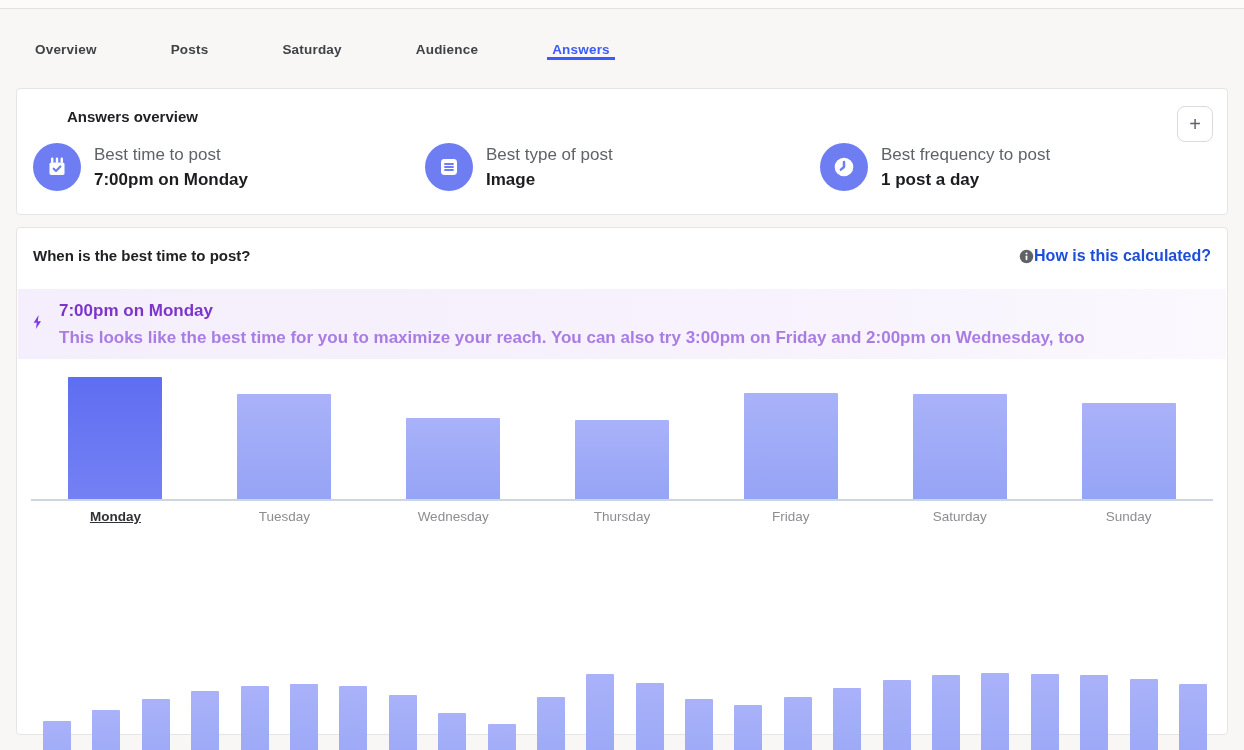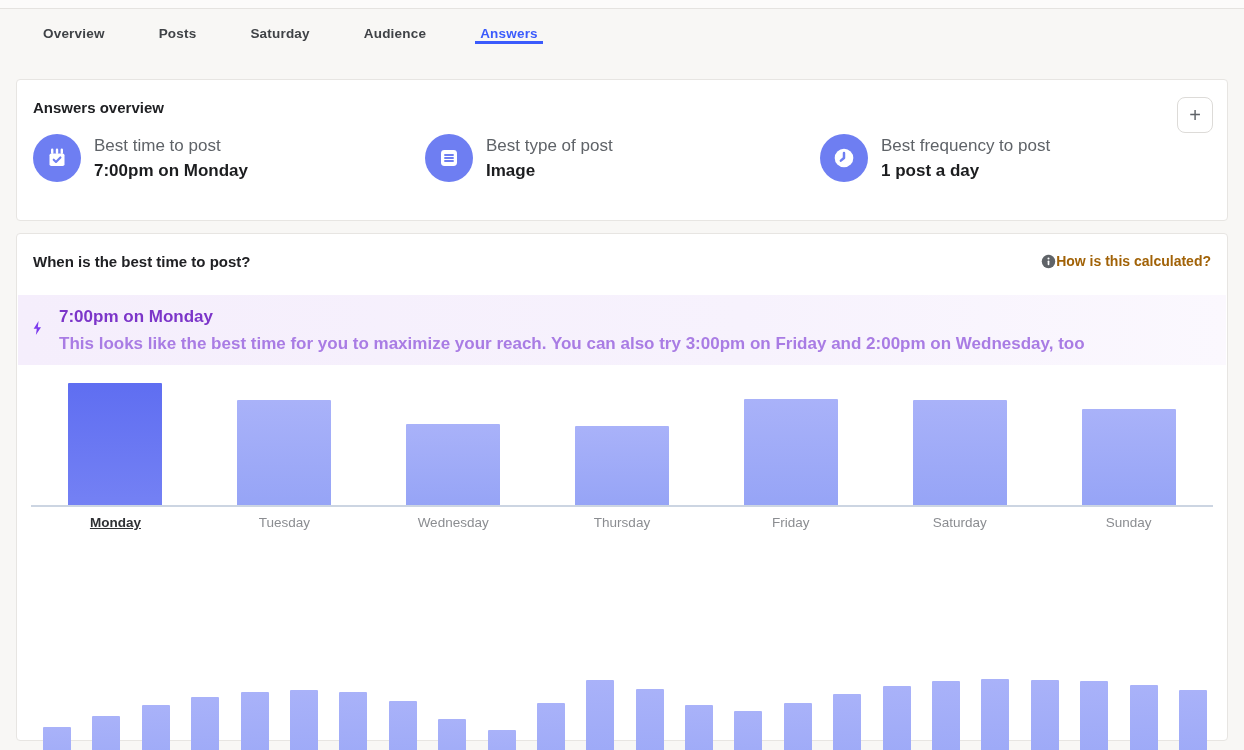--- a/index.html
+++ b/index.html
@@ -6,35 +6,35 @@
   html, body { width: 1244px; height: 750px; }
   body {
     font-family: "Liberation Sans", sans-serif;
     background: #f8f7f5;
     color: #202124;
     overflow: hidden;
   }
   .top-strip { height: 9px; background: #fcfbfa; border-bottom: 1px solid #e5e3e0; }
 
   
-  .tab-bar { display: flex; gap: 44px; padding-left: 38px; height: 51px; align-items: center; }
+  .tab-bar { display: flex; gap: 64px; padding-left: 30px; height: 51px; align-items: flex-end; }
   .tab {
     display: flex; align-items: center;
     font-size: 13.5px; font-weight: 700; color: #3f4246;
     padding: 0 5px; border-bottom: 3px solid transparent;
     cursor: pointer; letter-spacing: .2px;
   }
   .tab.active { color: #3b5bfc; border-bottom-color: #3b5bfc; }
 
   
   .card {
     background: #ffffff; border: 1px solid #e7e5e2; border-radius: 4px;
     margin: 0 16px; position: relative;
   }
-  .overview-card { margin-top: 19px; height: 142px; }
+  .overview-card { margin-top: 28px; height: 127px; padding-left: 34px; }
   .overview-card h2 { font-size: 15px; font-weight: 700; padding: 19px 0 0 16px; }
   .add-btn {
     position: absolute; top: 17px; right: 14px; width: 36px; height: 36px;
     background: #fff; border: 1px solid #dddbd8; border-radius: 8px;
     font-size: 20px; font-weight: 400; color: #5f6368; cursor: pointer;
     display: flex; align-items: center; justify-content: center;
     font-family: "Liberation Sans", sans-serif;
   }
   .metrics { position: absolute; top: 54px; left: 0; right: 0; height: 48px; }
   .metric { position: absolute; display: flex; align-items: center; gap: 13px; }
@@ -45,21 +45,21 @@
     width: 48px; height: 48px; border-radius: 50%;
     display: flex; align-items: center; justify-content: center; flex: 0 0 48px;
   }
   .metric-label { font-size: 17px; color: #5f6368; }
   .metric-value { font-size: 17px; font-weight: 700; color: #1c1d1f; margin-top: 5px; }
 
   
   .besttime-card { margin-top: 12px; height: 508px; }
   .card-head { display: flex; justify-content: space-between; align-items: flex-start; padding: 19px 16px 0 16px; }
   .card-head h2 { font-size: 15px; font-weight: 700; }
-  .help { display: flex; align-items: center; gap: 0; font-size: 14px; font-weight: 700; color: #a16207; cursor: pointer; }
+  .help { display: flex; align-items: center; gap: 0; font-size: 16px; font-weight: 700; color: #1d4ed8; cursor: pointer; }
   .help svg { display: block; }
 
   .callout {
     position: absolute; top: 61px; left: 1px; right: 1px; height: 70px;
     background: linear-gradient(90deg, #f5eefc 0%, #f7f2fd 60%, #fbf8fe 100%);
     display: flex; align-items: flex-start; padding: 12px 0 0 12px;
   }
   .bolt { margin-top: 10px; width: 16px; }
   .callout-text { margin-left: 13px; }
   .callout-title { font-size: 17px; font-weight: 700; color: #7c35c9; }

